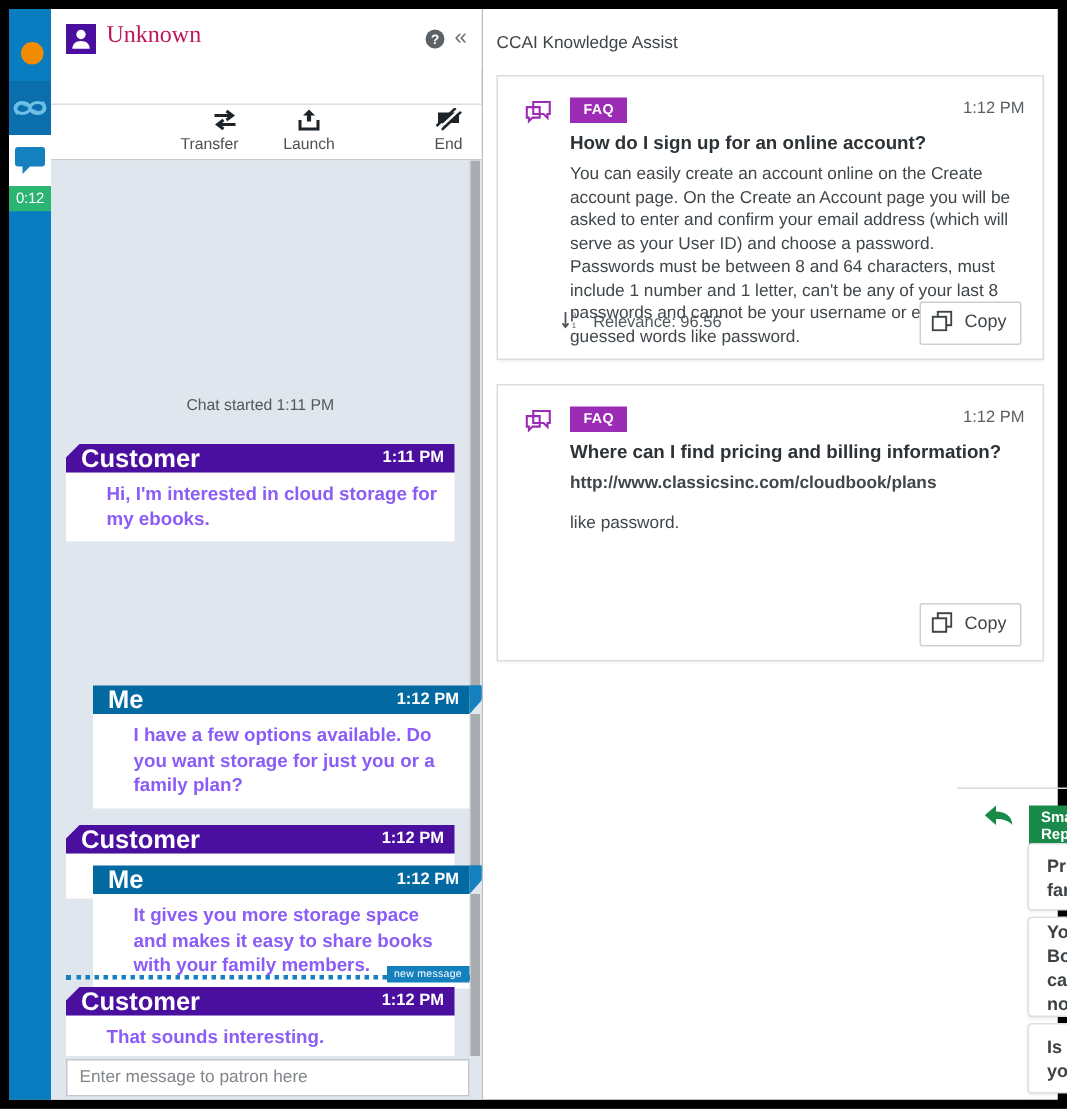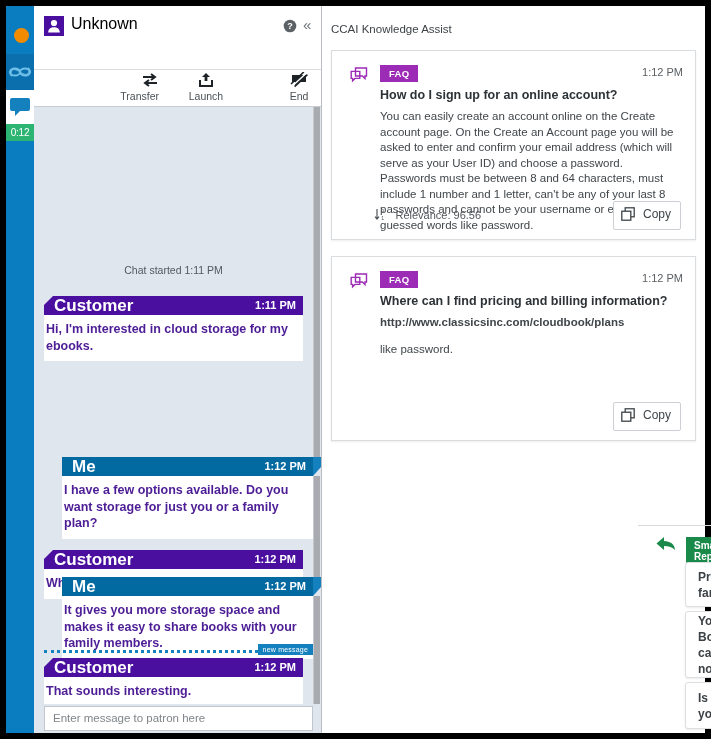--- a/index.html
+++ b/index.html
@@ -20,22 +20,22 @@
     line-height:17px;text-align:center;font-family:"Liberation Sans",sans-serif;letter-spacing:-0.2px;}
   #rail-rest{top:135px;height:592px;background:#0a7cc0;}
 
   
   #chat{position:absolute;left:28px;top:0;width:288px;height:727px;background:#ffffff;
     border-right:1px solid #b9bcc0;}
 
   #chat-head{position:absolute;left:0;top:0;width:287px;height:40px;background:#fff;}
   #avatar{position:absolute;left:10px;top:10px;width:20px;height:20px;background:#4b0fa0;}
   #avatar svg{display:block;}
-  #cust-name{position:absolute;left:37px;top:9px;font-size:16px;color:#000000;
-    font-family:Liberation Sans, sans-serif;}
+  #cust-name{position:absolute;left:37px;top:9px;font-size:16px;color:#be185d;
+    font-family:Liberation Serif, serif;}
   #help-icon{position:absolute;left:249px;top:13px;width:14px;height:14px;cursor:pointer;}
   #collapse-icon{position:absolute;left:269px;top:12px;font-size:15px;color:#6d7276;cursor:pointer;line-height:14px;}
 
   #sub-row{position:absolute;left:0;top:40px;width:287px;height:23px;background:#fff;}
   #redacted{position:absolute;left:36px;top:3px;width:152px;height:17px;background:#e0e1e3;}
   #timer-badge{position:absolute;right:6px;top:0;height:20px;background:#1580be;color:#fff;
     font-size:12px;padding:0 7px;line-height:20px;font-family:"Liberation Sans",sans-serif;}
 
   #toolbar{position:absolute;left:0;top:63px;width:287px;height:38px;background:#fff;
     border-top:1px solid #dcdee0;border-bottom:1px solid #c8cbcf;}
@@ -54,21 +54,21 @@
 
   #chat-started{position:absolute;left:0;top:157px;width:279px;text-align:center;font-size:10.5px;
     color:#53585c;font-family:"Liberation Sans",sans-serif;}
 
   .bubble{position:absolute;}
   .bub-head{position:relative;height:19px;line-height:19px;}
   .bub-head .who{position:absolute;left:10px;top:0;font-size:17px;font-weight:bold;color:#fff;
     font-family:"Liberation Sans",sans-serif;}
   .bub-head .tm{position:absolute;right:7px;top:0;font-size:11px;font-weight:bold;color:#fff;
     font-family:"Liberation Sans",sans-serif;}
-  .bub-body{background:#fff;padding:6px 9px 7px 2px;font-size:12.5px;color:#4c1d95;
+  .bub-body{background:#fff;padding:6px 9px 7px 27px;font-size:12.5px;color:#8b5cf6;
     line-height:16.5px;font-family:"Liberation Sans",sans-serif;font-weight:bold;}
 
   .cust .bub-head{background:#4b0fa0;}
   .cust .tail{position:absolute;left:0;top:0;width:0;height:0;
     border-top:9px solid #dfe6ee;border-bottom:10px solid transparent;border-right:9px solid transparent;}
   .me .bub-head{background:#0369a1;}
   .me .tail{position:absolute;right:-9px;top:0;width:0;height:0;
     border-top:9px solid #1580be;border-bottom:10px solid transparent;border-left:9px solid #1580be;}
   .me .tail2{position:absolute;right:-9px;top:0;width:0;height:0;
     border-top:0 solid transparent;border-bottom:19px solid #dfe6ee;border-left:9px solid transparent;}

